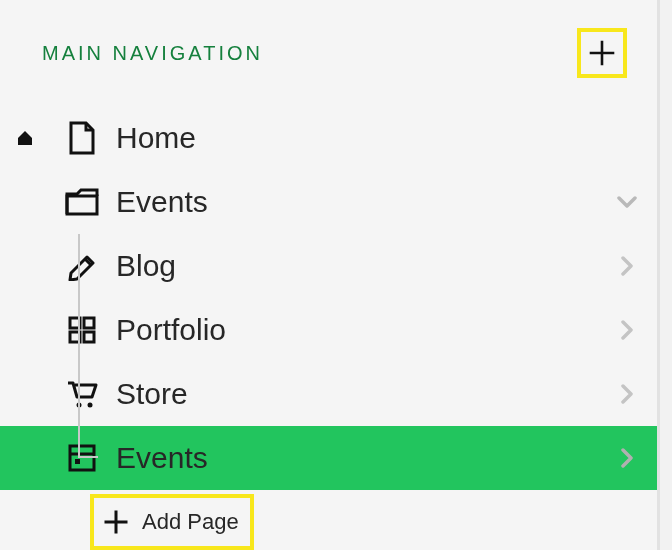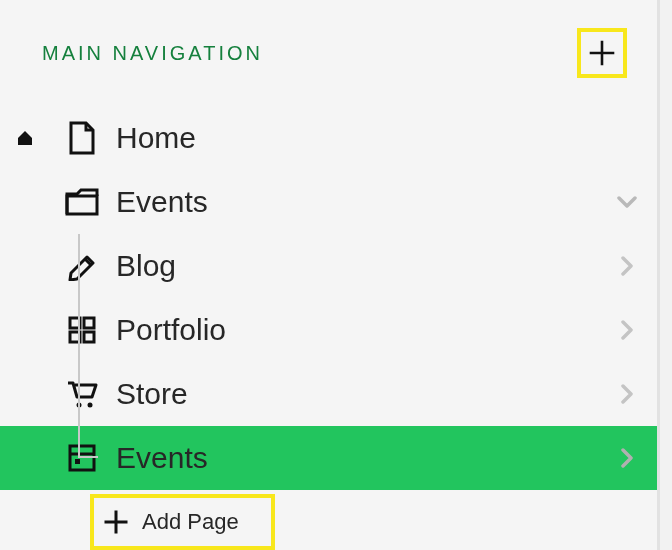--- a/index.html
+++ b/index.html
@@ -90,21 +90,21 @@
     border-left: 2px solid #c8c8c8;
     border-bottom: 2px solid #c8c8c8;
     top: 0;
   }
   .add-page-row {
     display: flex;
     align-items: center;
     height: 56px;
     margin-left: 90px;
     margin-top: 4px;
-    width: 185px;
+    width: 164px;
     border: 4px solid #f8e71c;
     cursor: pointer;
     padding-left: 10px;
   }
   .add-page-row .label {
     font-size: 22px;
     color: #272727;
     padding-left: 14px;
   }
   svg { display: block; }

